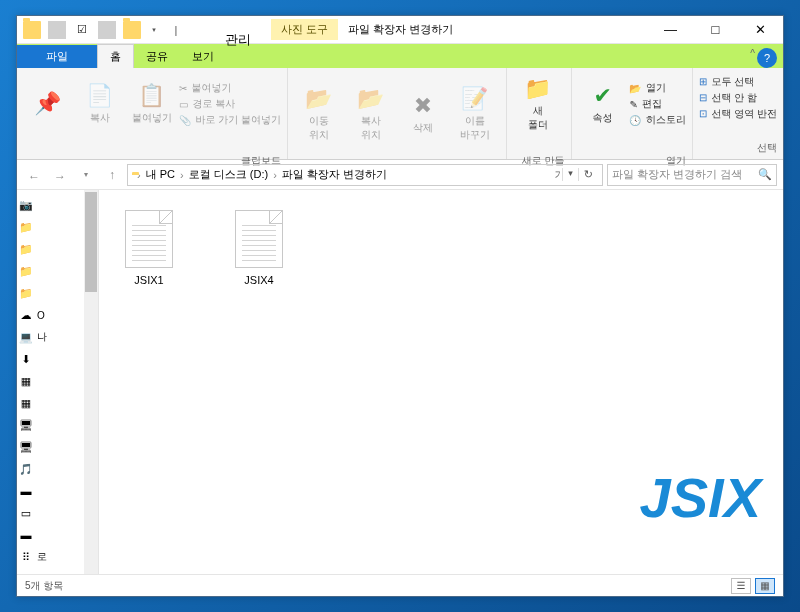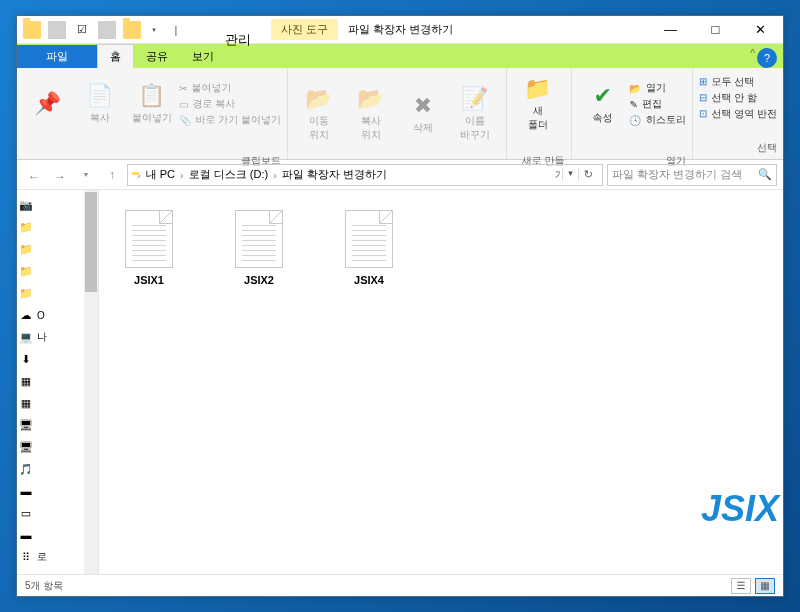--- a/index.html
+++ b/index.html
@@ -41,22 +41,22 @@
 .nav { width: 82px; border-right: 1px solid #e5e5e5; overflow: hidden; position: relative; padding: 4px 0; }
 .nav .item { display: flex; align-items: center; gap: 4px; font-size: 10px; color: #000; padding: 2px 0 2px 2px; height: 22px; }
 .nav .ic { width: 14px; height: 14px; display: inline-flex; align-items: center; justify-content: center; font-size: 11px; }
 .nav .scrollbar { position: absolute; right: 0; top: 0; width: 14px; height: 100%; background: #f0f0f0; }
 .nav .thumb { position: absolute; right: 1px; top: 2px; width: 12px; height: 100px; background: #c0c0c0; }
 .files { flex: 1; position: relative; padding: 20px 10px; display: flex; gap: 30px; align-items: flex-start; }
 .file { width: 80px; display: flex; flex-direction: column; align-items: center; gap: 6px; }
 .file .doc { width: 48px; height: 58px; background: #fff; border: 1px solid #c8c8c8; position: relative; }
 .file .doc:before { content:""; position: absolute; top:0; right:0; width:12px; height:12px; background: linear-gradient(135deg, transparent 49%, #c8c8c8 50%, #fff 51%); border-left: 1px solid #c8c8c8; border-bottom: 1px solid #c8c8c8; }
 .file .doc:after { content:""; position:absolute; left:6px; right:6px; top:14px; bottom:6px; background: repeating-linear-gradient(#d4d4d4 0 1px, transparent 1px 5px); }
-.file .name { font-size: 11px; color: #000; font-weight: bold; }
-.watermark { position: absolute; right: 4px; bottom: 44px; font-size: 36px; font-weight: 700; font-style: italic; color: #1a8ad6; }
+.file .name { font-size: 11px; color: #000; }
+.watermark { position: absolute; right: 22px; bottom: 44px; font-size: 56px; font-weight: 700; font-style: italic; color: #1a8ad6; }
 .status { height: 22px; border-top: 1px solid #e5e5e5; display: flex; align-items: center; font-size: 10px; color: #555; padding: 0 8px; }
 .status .views { margin-left: auto; display: flex; gap: 4px; }
 .status .views span { width: 20px; height: 16px; border: 1px solid #c0c0c0; display: flex; align-items: center; justify-content: center; }
 .status .views .active { border-color: #1976d2; background: #cfe6fb; }
 .folder-ic { width:16px; height:12px; background:#ffd76a; border-radius:1px; position:relative; }
 .folder-ic:before { content:""; position:absolute; top:-3px; left:0; width:7px; height:3px; background:#ffd76a; border-radius:1px 1px 0 0; }
 </style>
 </head>
 <body>
 
@@ -304,24 +304,20 @@
         </div>
     </div>
     <div class="files">
       <div id="file-items" style="display:flex;gap:30px;">
           <div class="file">
             <div class="doc"></div>
             <div class="name">JSIX1</div>
           </div>
           <div class="file">
             <div class="doc"></div>
-            <div class="name">JSIX2</div>
-          </div>
-          <div class="file">
-            <div class="doc"></div>
             <div class="name">JSIX4</div>
           </div>
         </div>
       <div class="watermark">JSIX</div>
     </div>
   </div>
 
   <div class="status">
     <span>5개 항목</span>
     <div class="views">

